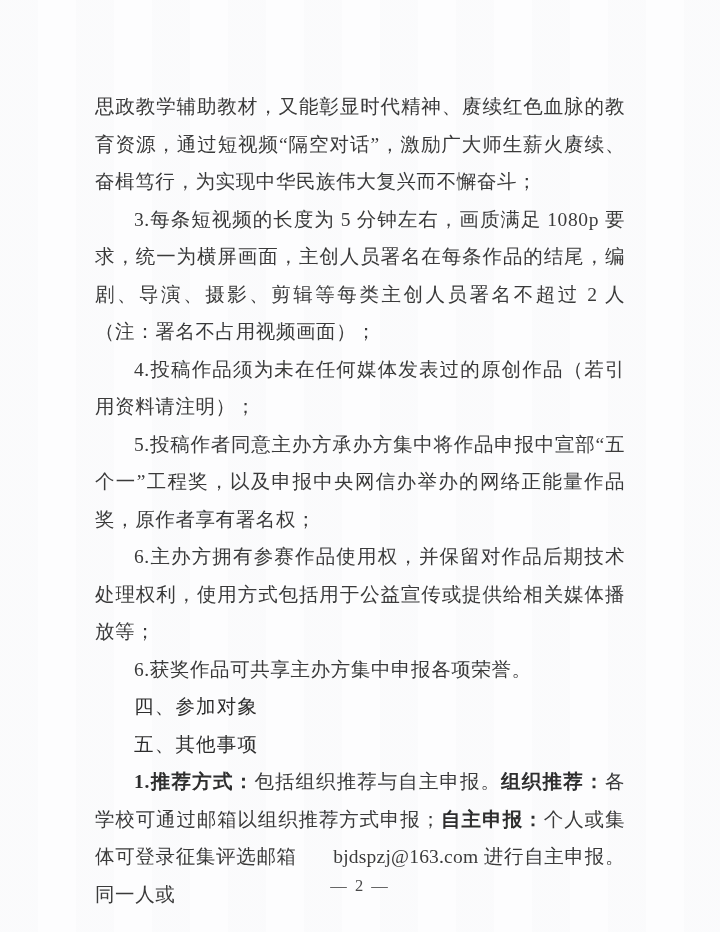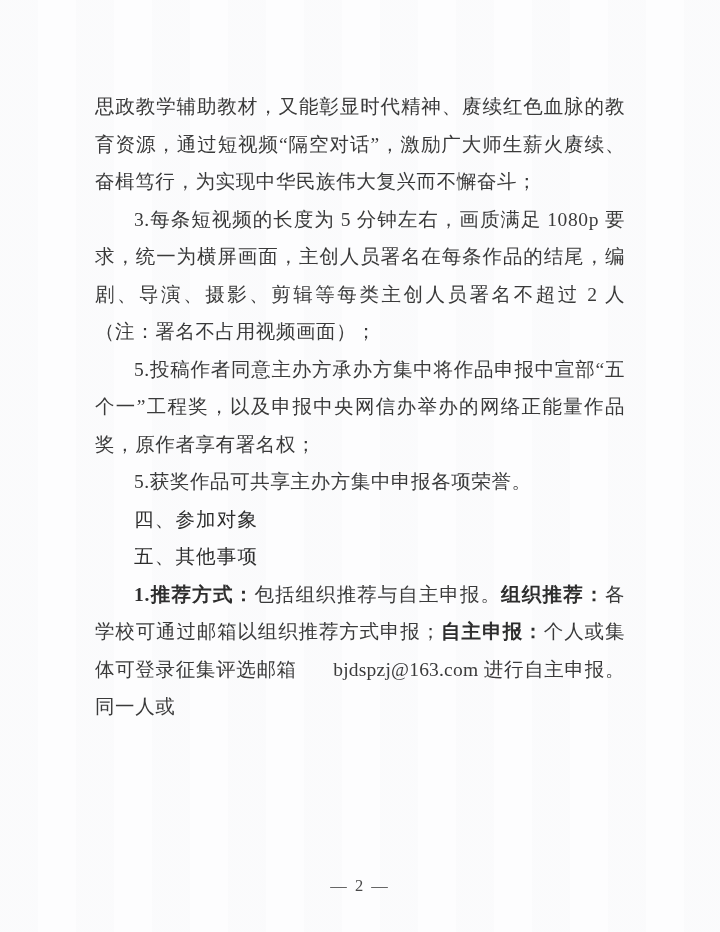--- a/index.html
+++ b/index.html
@@ -71,25 +71,27 @@
 </head>
 <body>
 
 <div class="page">
   <div class="content">
 
     <p class="para">思政教学辅助教材，又能彰显时代精神、赓续红色血脉的教育资源，通过短视频“隔空对话”，激励广大师生薪火赓续、奋楫笃行，为实现中华民族伟大复兴而不懈奋斗；</p>
 
     <p class="para indent">3.每条短视频的长度为 5 分钟左右，画质满足 1080p 要求，统一为横屏画面，主创人员署名在每条作品的结尾，编剧、导演、摄影、剪辑等每类主创人员署名不超过 2 人（注：署名不占用视频画面）；</p>
 
+    <p class="para indent">4.投稿作品须为未在任何媒体发表过的原创作品（若引用资料请注明）；</p>
 
     <p class="para indent">5.投稿作者同意主办方承办方集中将作品申报中宣部“五个一”工程奖，以及申报中央网信办举办的网络正能量作品奖，原作者享有署名权；</p>
 
+    <p class="para indent">6.主办方拥有参赛作品使用权，并保留对作品后期技术处理权利，使用方式包括用于公益宣传或提供给相关媒体播放等；</p>
 
-    <p class="para indent">5.获奖作品可共享主办方集中申报各项荣誉。</p>
+    <p class="para indent">6.获奖作品可共享主办方集中申报各项荣誉。</p>
 
     <p class="para indent heading">四、参加对象</p>
 
 
     <p class="para indent heading">五、其他事项</p>
 
     <p class="para indent"><b>1.推荐方式：</b><span>包括组织推荐与自主申报。</span><b>组织推荐：</b><span>各学校可通过邮箱以组织推荐方式申报；</span><b>自主申报：</b><span>个人或集体可登录征集评选邮箱 </span><span class="latin">bjdspzj@163.com</span><span> 进行自主申报。同一人或</span></p>
 
   </div>
 

